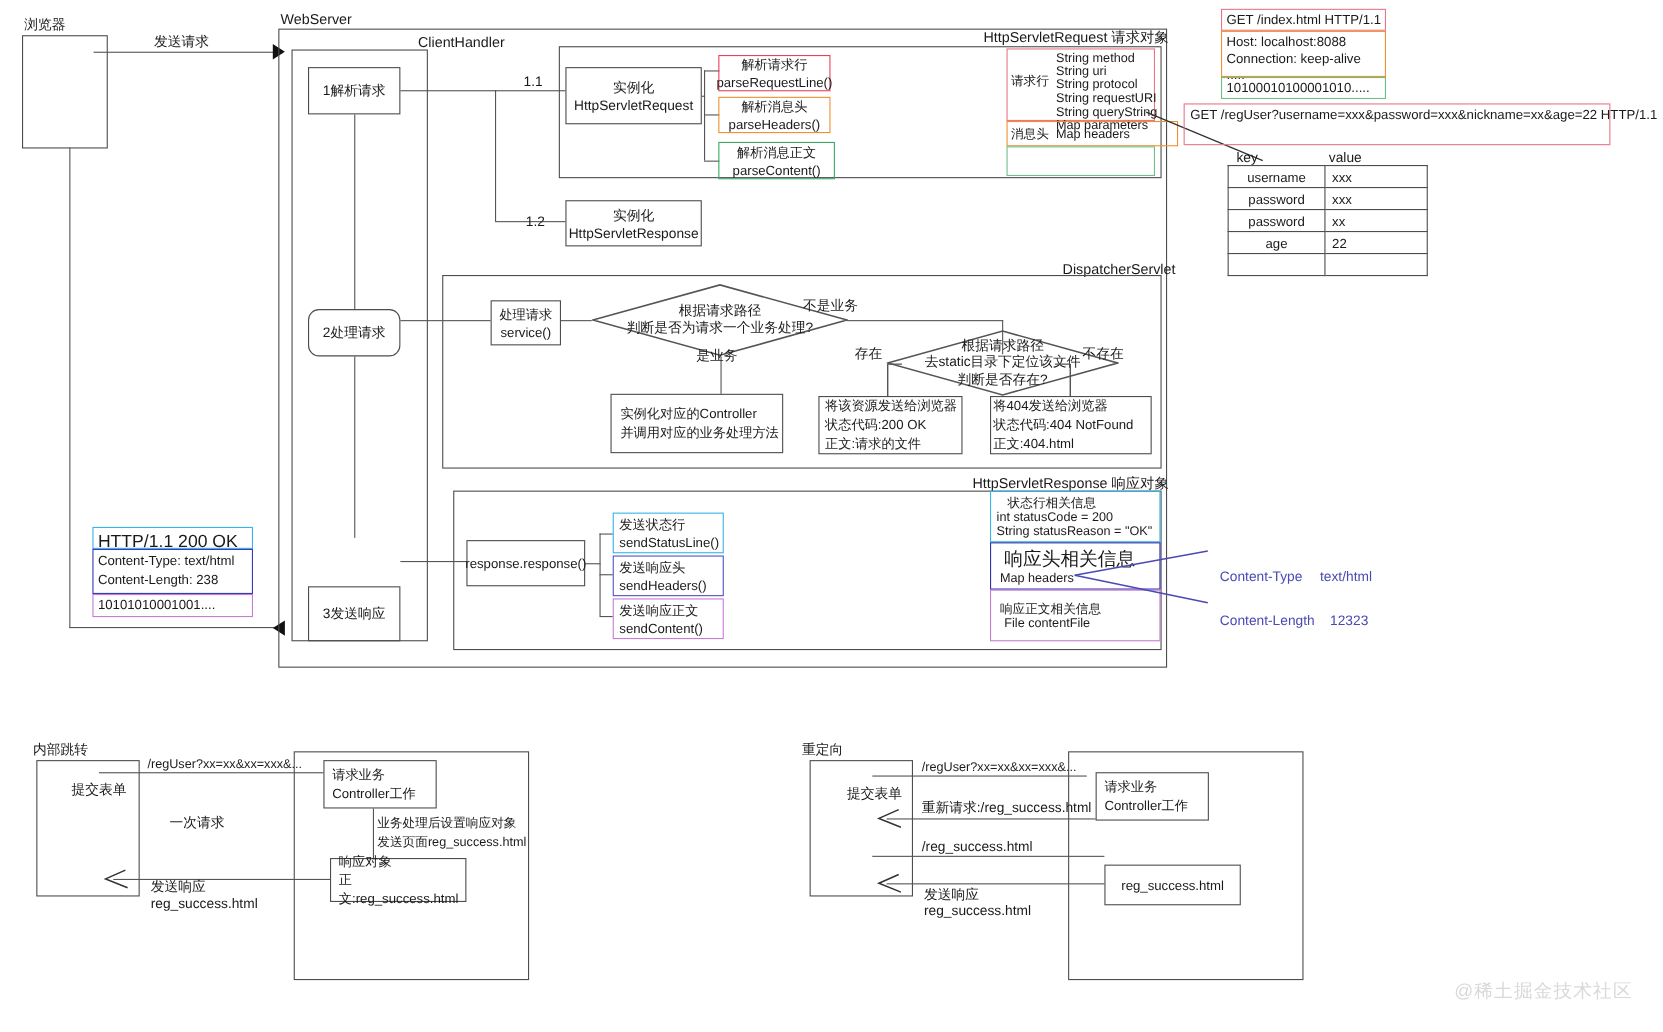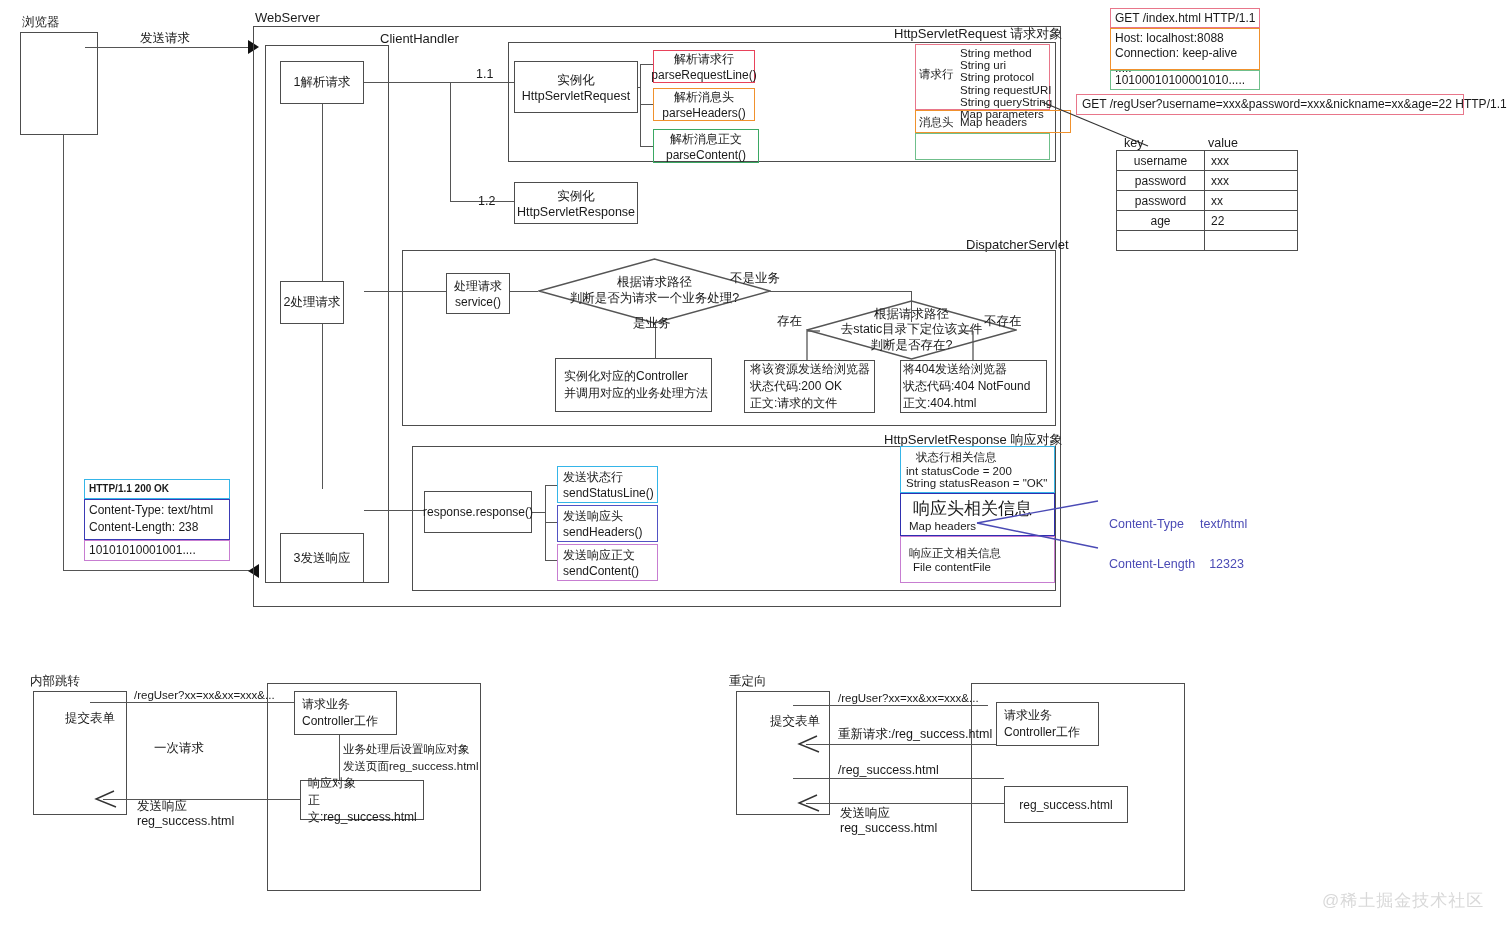--- a/index.html
+++ b/index.html
@@ -42,21 +42,21 @@
 <div class="hline" style="left:63px;top:570px;width:186px;"></div>
 <div class="arrowL" style="left:248px;top:564px;"></div>
 
 <div class="lbl" style="left:255px;top:9px;font-size:13px;">WebServer</div>
 <div class="box" style="left:253px;top:26px;width:808px;height:581px;"></div>
 
 <div class="lbl" style="left:380px;top:30px;font-size:13px;">ClientHandler</div>
 <div class="box" style="left:265px;top:45px;width:124px;height:538px;"></div>
 
 <div class="box ctr" style="left:280px;top:61px;width:84px;height:43px;font-size:12.5px;">1解析请求</div>
-<div class="box ctr" style="left:280px;top:281px;width:64px;height:43px;font-size:12.5px;">2处理请求</div>
+<div class="box ctr" style="left:280px;top:281px;width:84px;height:43px;font-size:12.5px;border-radius:10px;">2处理请求</div>
 <div class="box ctr" style="left:280px;top:489px;width:84px;height:50px;font-size:12.5px;margin-top:44px;">3发送响应</div>
 
 <div class="vline" style="left:322px;top:104px;height:177px;"></div>
 <div class="fatArrow" style="left:308px;top:140px;width:29px;height:34px;"></div>
 <div class="vline" style="left:322px;top:324px;height:165px;"></div>
 <div class="fatArrow" style="left:308px;top:385px;width:29px;height:34px;"></div>
 
 <div class="hline" style="left:364px;top:82px;width:87px;"></div>
 <div class="vline" style="left:450px;top:82px;height:119px;"></div>
 <div class="hline" style="left:450px;top:82px;width:64px;"></div>
@@ -118,21 +118,21 @@
 </svg>
 
 <div class="abs" style="left:1110px;top:8px;width:150px;height:84px;">
   <div class="abs lbl" style="left:0;top:0;width:150px;height:20px;border:1.4px solid #e8768a;padding:2px 4px;font-size:12px;">GET /index.html HTTP/1.1</div>
   <div class="abs lbl" style="left:0;top:20px;width:150px;height:42px;border:1.4px solid #f0912d;padding:2px 4px;font-size:12px;line-height:1.25;">Host: localhost:8088
 Connection: keep-alive
 .....</div>
   <div class="abs lbl" style="left:0;top:62px;width:150px;height:20px;border:1.4px solid #6fbf8b;padding:2px 4px;font-size:12px;">10100010100001010.....</div>
 </div>
 
-<div class="abs lbl" style="left:1076px;top:94px;width:388px;height:21px;border:1.4px solid #e8768a;padding:2px 5px;font-size:12px;">GET /regUser?username=xxx&amp;password=xxx&amp;nickname=xx&amp;age=22 HTTP/1.1</div>
+<div class="abs lbl" style="left:1076px;top:94px;width:388px;height:38px;border:1.4px solid #e8768a;padding:2px 5px;font-size:12px;">GET /regUser?username=xxx&amp;password=xxx&amp;nickname=xx&amp;age=22 HTTP/1.1</div>
 
 <div class="tblhdr" style="left:1124px;top:136px;">key</div>
 <div class="tblhdr" style="left:1208px;top:136px;">value</div>
 <table class="kv" style="left:1116px;top:150px;">
   <tbody>
     <tr>
         <td style="width:75px;text-align:center;">username</td>
         <td style="width:80px;">xxx</td>
       </tr>
     <tr>
@@ -261,21 +261,21 @@
   <line x1="2" y1="28" x2="123" y2="53" stroke="#4a4ab5" stroke-width="1.4"></line>
 </svg>
 <div class="lbl" style="left:1102px;top:499px;color:#4a4ab5;">
   <span>Content-Type</span><span style="display:inline-block;width:16px;"></span><span>text/html</span>
 </div>
 <div class="lbl" style="left:1102px;top:539px;color:#4a4ab5;">
   <span>Content-Length</span><span style="display:inline-block;width:14px;"></span><span>12323</span>
 </div>
 
 <div class="abs" style="left:84px;top:479px;width:146px;height:88px;">
-  <div class="abs lbl" style="left:0;top:0;width:146px;height:20px;border:1.6px solid #35b5e8;padding:2px 4px;font-size:10px;font-weight:bold;">HTTP/1.1 200 OK</div>
+  <div class="abs lbl" style="left:0;top:0;width:146px;height:20px;border:1.6px solid #35b5e8;padding:2px 4px;font-size:16px;">HTTP/1.1 200 OK</div>
   <div class="abs" style="left:0;top:20px;width:146px;height:41px;border:1.6px solid #3a3ab5;padding:2px 4px;font-size:12px;line-height:1.45;">
     <div>Content-Type: text/html</div>
     <div>Content-Length: 238</div>
   </div>
   <div class="abs lbl" style="left:0;top:61px;width:146px;height:21px;border:1.6px solid #c77dd1;padding:2px 4px;font-size:12px;">10101010001001....</div>
 </div>
 
 <div class="lbl" style="left:30px;top:673px;font-size:12.5px;">内部跳转</div>
 <div class="box" style="left:33px;top:691px;width:94px;height:124px;"></div>
 <div class="box" style="left:267px;top:683px;width:214px;height:208px;"></div>

